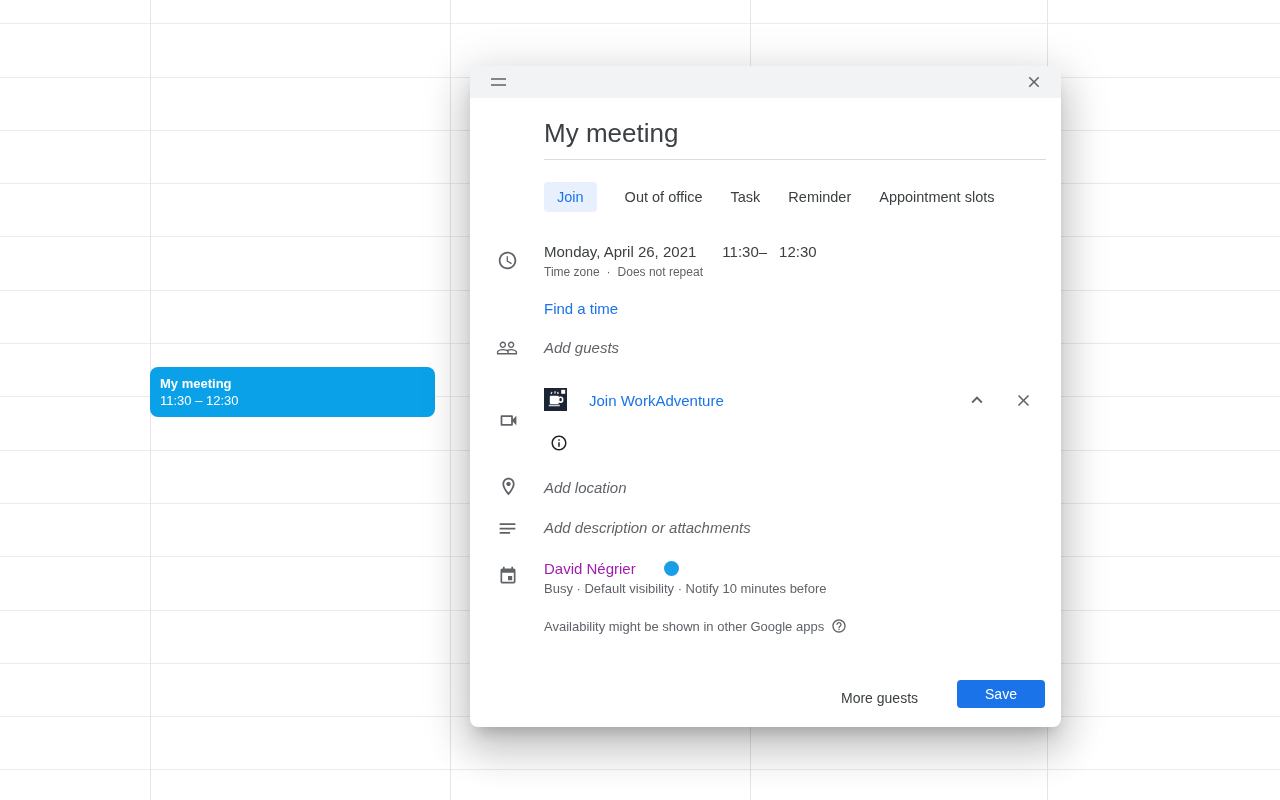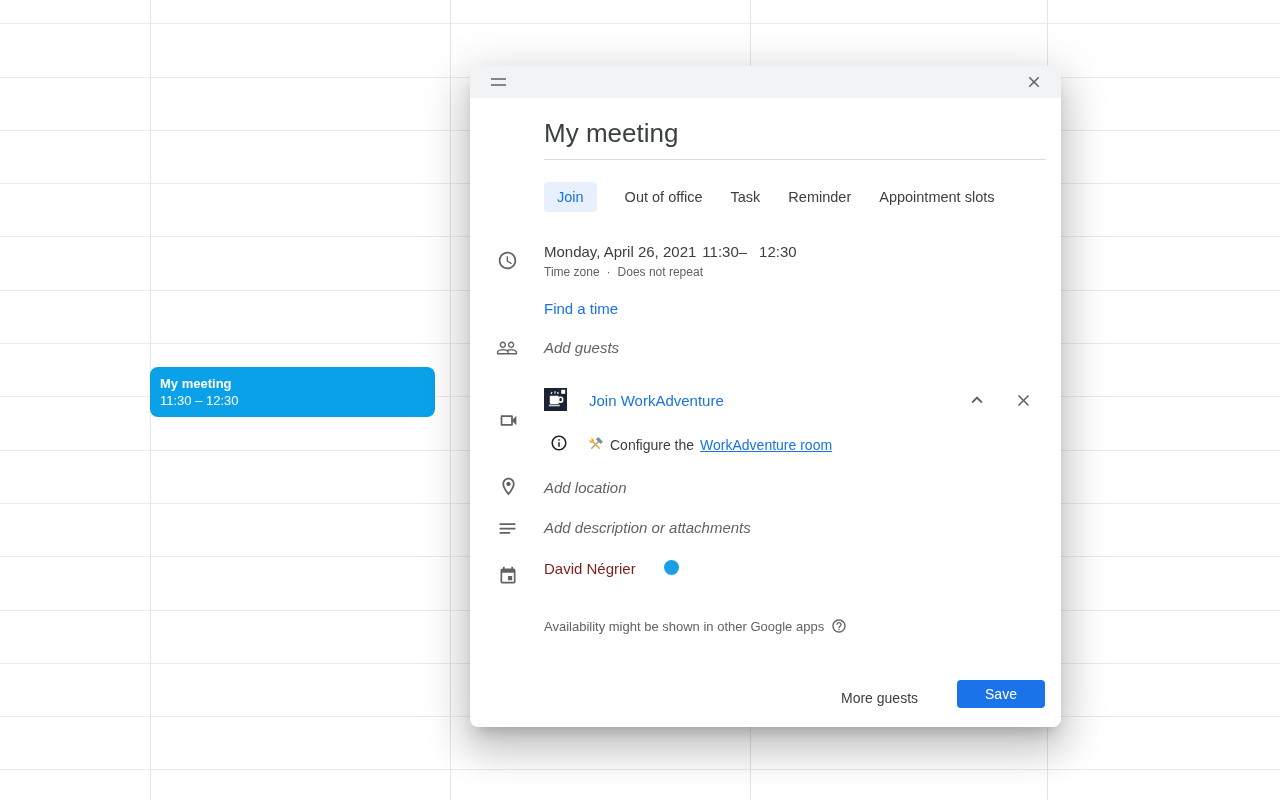--- a/index.html
+++ b/index.html
@@ -36,21 +36,21 @@
 
   .tabs { position:absolute; left:74px; top:115px; height:32px;
     display:flex; align-items:center; gap:28px; }
   .tab { font-size:14.5px; font-weight:500; color:#3c4043; cursor:pointer; white-space:nowrap; }
   .tab-selected { color:#1a73e8; background:#e8f0fe; border-radius:4px; padding:7px 13px; }
   .row-icon { position:absolute; color:#5f6368; }
   svg { display:block; }
 
   .dt-line1 { position:absolute; left:74px; top:177px; display:flex; align-items:center;
     font-size:15px; color:#3c4043; white-space:nowrap; }
-  .dt-date { margin-right:6px; cursor:pointer; }
+  .dt-date { margin-right:26px; cursor:pointer; }
   .dt-start { cursor:pointer; }
   .dt-dash  { margin-right:12px; color:#3c4043; }
   .dt-end   { cursor:pointer; }
   .dt-line2 { position:absolute; left:74px; top:199px; display:flex; align-items:center;
     font-size:12px; color:#5f6368; white-space:nowrap; }
   .dt-sep { margin:0 7px; }
   .link-plain { cursor:pointer; }
 
   .find-time { position:absolute; left:74px; top:234px; font-size:15px; font-weight:500;
     color:#1a73e8; cursor:pointer; }
@@ -63,22 +63,22 @@
     color:#1a73e8; cursor:pointer; }
   .btn-collapse { position:absolute; left:496px; top:323px; width:22px; height:22px;
     color:#5f6368; cursor:pointer; }
   .btn-remove-conf { position:absolute; left:544px; top:325px; width:19px; height:19px;
     color:#5f6368; cursor:pointer; }
 
   .configure-line { position:absolute; left:117px; top:370px; display:flex;
     align-items:center; gap:6px; font-size:14px; color:#3c4043; white-space:nowrap; }
   .configure-link { color:#1a73e8; text-decoration:underline; cursor:pointer; }
 
-  .owner-line { position:absolute; left:74px; top:494px; display:flex; align-items:flex-start;
-    gap:28px; font-size:15px; color:#7f1d1d; }
+  .owner-line { position:absolute; left:74px; top:494px; display:flex; align-items:center;
+    gap:28px; font-size:15px; color:#a21caf; }
   .owner-dot { width:15px; height:15px; border-radius:50%; background:#1a9fe6; }
   .owner-sub { position:absolute; left:74px; top:515px; font-size:13px; color:#5f6368;
     white-space:nowrap; }
 
   .availability { position:absolute; left:74px; top:552px; display:flex; align-items:center;
     gap:7px; font-size:13px; color:#5f6368; white-space:nowrap; }
   .availability .row-icon { position:static; }
 
   .more-options { position:absolute; left:355px; top:614px; height:36px; line-height:36px;
     padding:0 16px; font-size:14px; font-weight:500; color:#3c4043; border-radius:4px;
@@ -176,37 +176,20 @@
     <svg width="19" height="19" viewBox="0 0 24 24" fill="currentColor">
         <path d="M19 6.41 17.59 5 12 10.59 6.41 5 5 6.41 10.59 12 5 17.59 6.41 19 12 13.41 17.59 19 19 17.59 13.41 12 19 6.41z"></path>
       </svg>
   </div>
 
   <div class="row-icon" style="left:80px; top:368px; color:#202124">
     <svg width="18" height="18" viewBox="0 0 24 24" fill="currentColor">
         <path d="M11 7h2v2h-2V7zm0 4h2v6h-2v-6zm1-9C6.48 2 2 6.48 2 12s4.48 10 10 10 10-4.48 10-10S17.52 2 12 2zm0 18c-4.41 0-8-3.59-8-8s3.59-8 8-8 8 3.59 8 8-3.59 8-8 8z"></path>
       </svg>
   </div>
-  <div class="configure-line">
-    <span>
-      <svg width="17" height="17" viewBox="0 0 24 24">
-        <g transform="rotate(45 12 12)">
-          <rect x="10.9" y="4.5" width="2.2" height="16" rx="1" fill="#9aa7b1"></rect>
-          <rect x="7.2" y="1.8" width="9.6" height="4.6" rx="1" fill="#78909c"></rect>
-        </g>
-        <g transform="rotate(-45 12 12)">
-          <rect x="10.9" y="5" width="2.2" height="15.5" rx="1" fill="#f6a821"></rect>
-          <circle cx="12" cy="4.2" r="3.1" fill="#f6a821"></circle>
-          <rect x="10.9" y="0.8" width="2.2" height="3.2" fill="#ffffff"></rect>
-        </g>
-      </svg>
-    </span>
-    <span>Configure the</span>
-    <span class="configure-link">WorkAdventure room</span>
-  </div>
 
   <div class="row-icon" style="left:28px; top:410px">
     <svg width="21" height="21" viewBox="0 0 24 24" fill="currentColor">
         <path d="M12 2C8.13 2 5 5.13 5 9c0 5.25 7 13 7 13s7-7.75 7-13c0-3.87-3.13-7-7-7zm0 2c2.76 0 5 2.24 5 5 0 2.88-2.88 7.19-5 9.88C9.92 16.21 7 11.85 7 9c0-2.76 2.24-5 5-5zm0 2.5c-1.38 0-2.5 1.12-2.5 2.5s1.12 2.5 2.5 2.5 2.5-1.12 2.5-2.5-1.12-2.5-2.5-2.5z"></path>
       </svg>
   </div>
   <div class="placeholder-field" style="top:413px">Add location</div>
 
   <div class="row-icon" style="left:27px; top:452px">
     <svg width="21" height="21" viewBox="0 0 24 24" fill="currentColor">
@@ -217,20 +200,21 @@
 
   <div class="row-icon" style="left:28px; top:500px">
     <svg width="20" height="20" viewBox="0 0 24 24" fill="currentColor">
         <path d="M16 1v2H8V1H6v2H5c-1.11 0-1.99.9-1.99 2L3 19c0 1.1.89 2 2 2h14c1.1 0 2-.9 2-2V5c0-1.1-.9-2-2-2h-1V1h-2zm3 18H5V8h14v11zm-7-7h5v5h-5v-5z"></path>
       </svg>
   </div>
   <div class="owner-line">
     <span>David Négrier</span>
     <span class="owner-dot"></span>
   </div>
+  <div class="owner-sub">Busy · Default visibility · Notify 10 minutes before</div>
 
   <div class="availability">
     <span>Availability might be shown in other Google apps</span>
     <span class="row-icon">
       <svg width="16" height="16" viewBox="0 0 24 24" fill="currentColor">
           <path d="M11 18h2v-2h-2v2zm1-16C6.48 2 2 6.48 2 12s4.48 10 10 10 10-4.48 10-10S17.52 2 12 2zm0 18c-4.41 0-8-3.59-8-8s3.59-8 8-8 8 3.59 8 8-3.59 8-8 8zm0-14c-2.21 0-4 1.79-4 4h2c0-1.1.9-2 2-2s2 .9 2 2c0 2-3 1.75-3 5h2c0-2.25 3-2.5 3-5 0-2.21-1.79-4-4-4z"></path>
         </svg>
     </span>
   </div>
 

